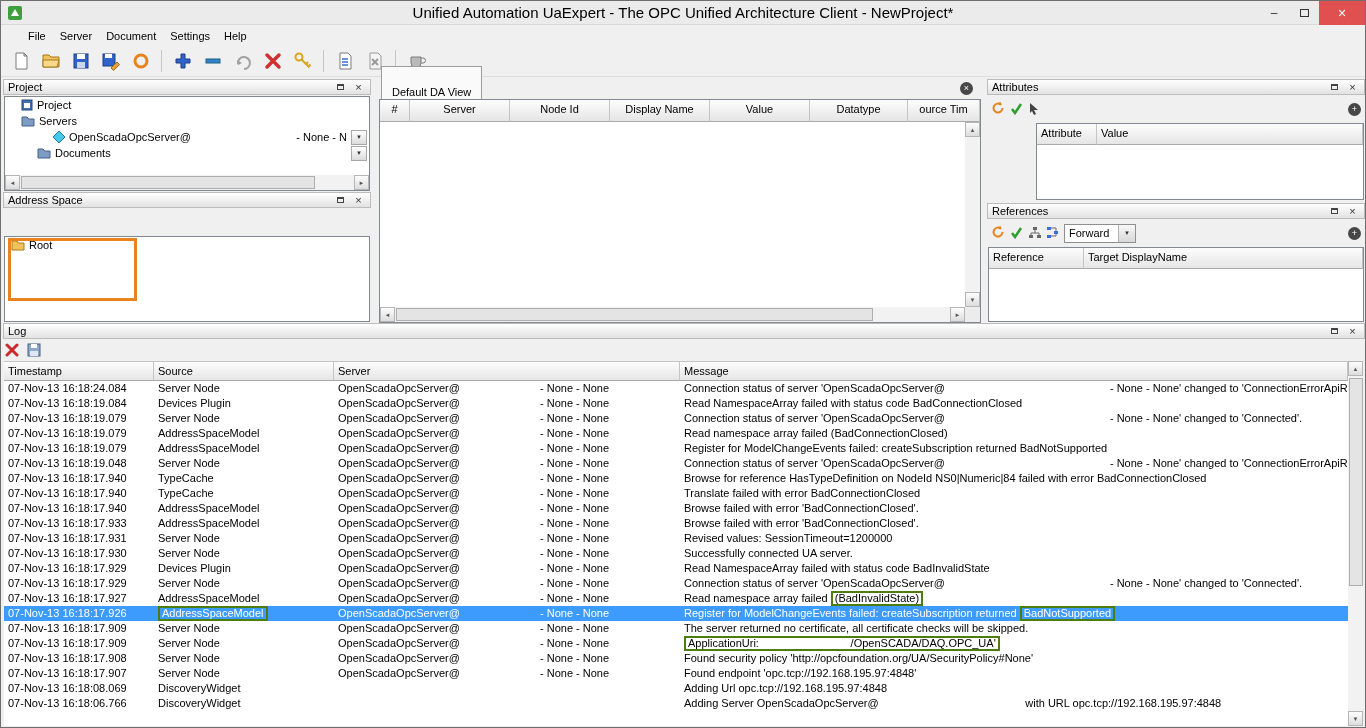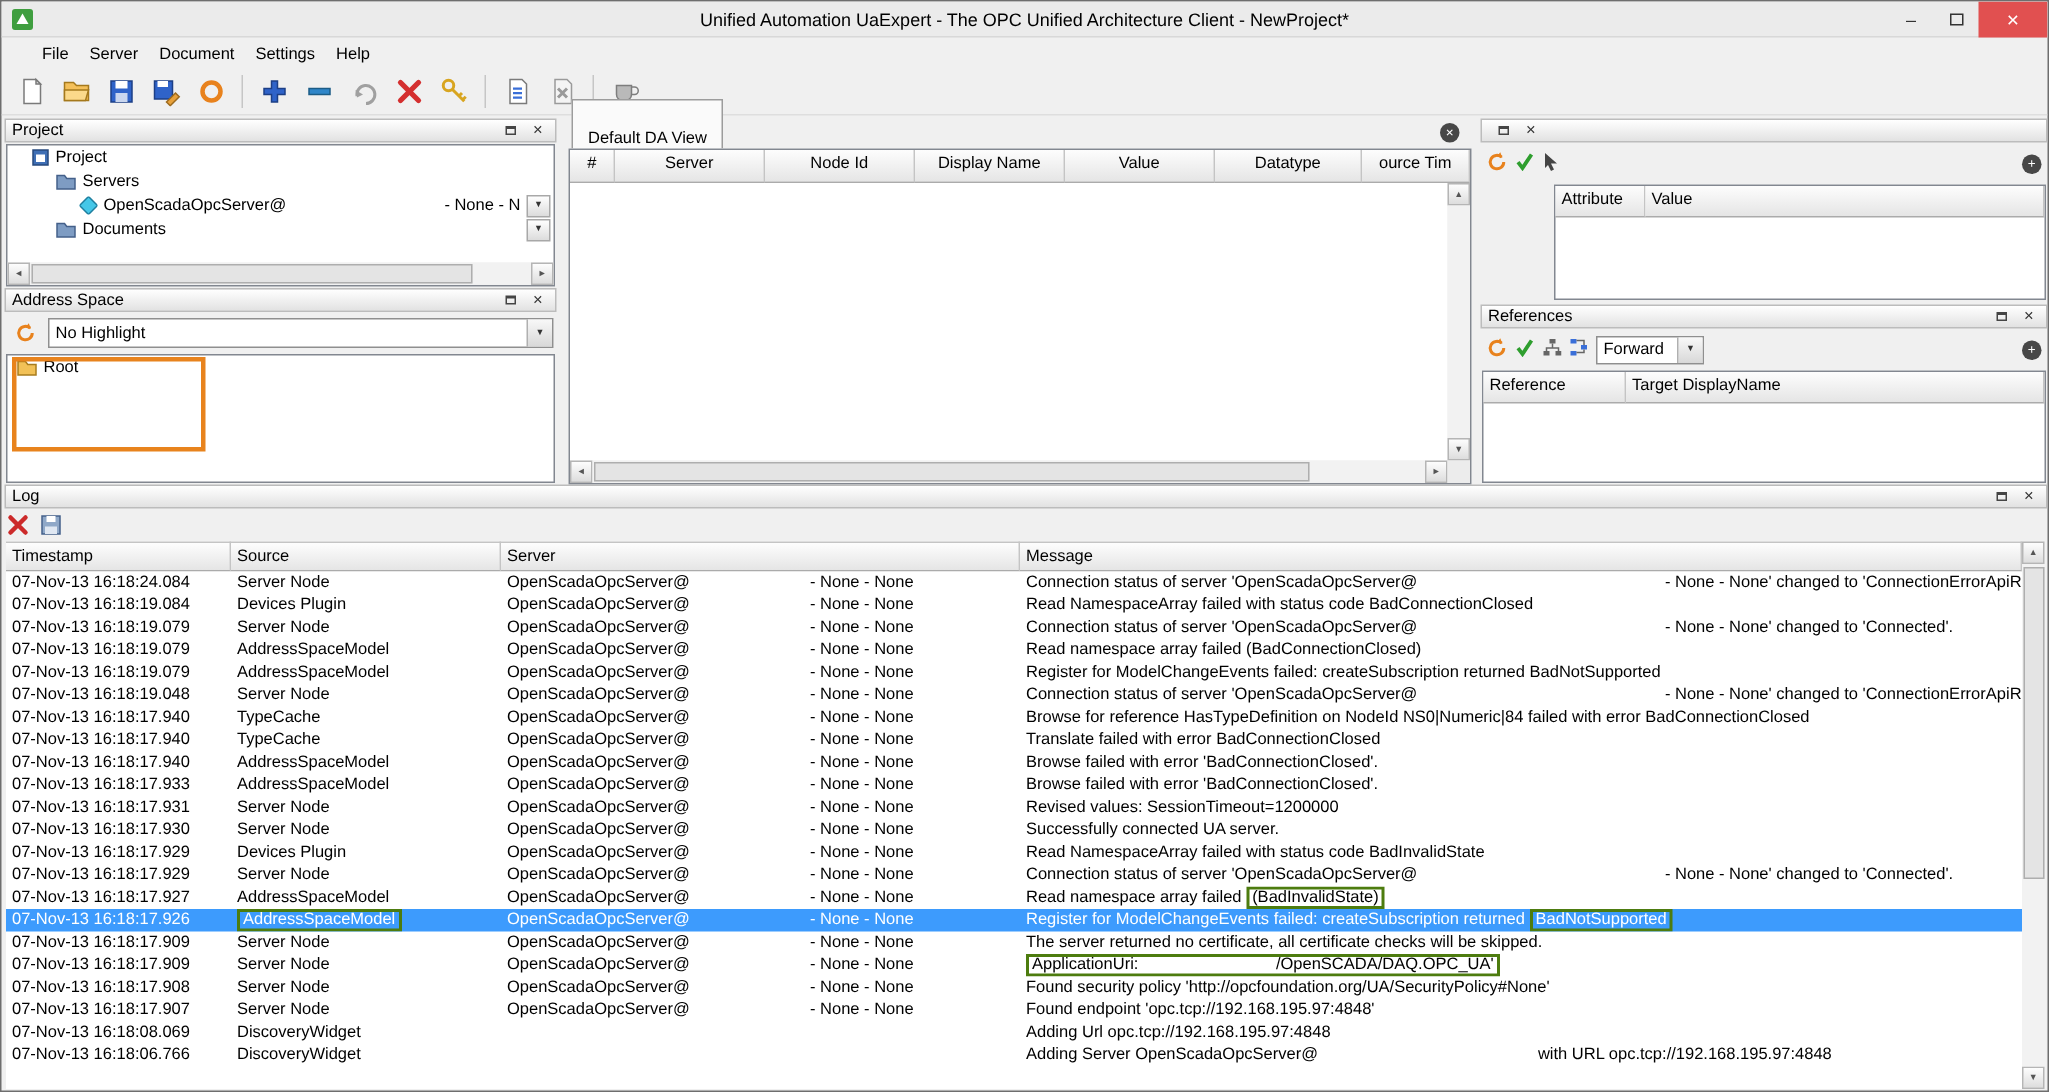--- a/index.html
+++ b/index.html
@@ -5,21 +5,21 @@
   * { box-sizing: border-box; }
   body { margin:0; background:#8a8a8a; font-family:"Liberation Sans", sans-serif; }
   #window { position:relative; width:1366px; height:728px; background:#f0f0f0;
             border:1px solid #6e6e6e; overflow:hidden; font-size:11px; color:#000; }
 
   
   .titlebar { position:absolute; top:0; left:0; right:0; height:24px; background:#ebebeb;
               border-bottom:1px solid #d8d8d8; }
   .app-icon { position:absolute; left:6px; top:4px; }
   .win-title { position:absolute; left:0; right:0; top:0; height:24px; line-height:24px;
-               text-align:center; font-size:12px; }
+               text-align:center; font-size:15px; }
   .win-btns { position:absolute; right:0; top:0; height:24px; display:flex; }
   .wbtn { width:30px; height:24px; display:flex; align-items:center; justify-content:center;
           color:#333; font-size:12px; }
   .maxglyph { width:9px; height:8px; border:1px solid #333; display:inline-block; }
   .wbtn.close { width:46px; background:#e15050; color:#fff; font-size:14px; }
 
   
   .menubar { position:absolute; top:25px; left:0; right:0; height:19px; display:flex;
              align-items:center; padding-left:20px; }
   .menu-item { padding:2px 7px; }
@@ -247,76 +247,64 @@
     <div class="white-frame" id="project-tree">
       <div class="titem" style="padding-left:16px">
         <span class="ticon">
             <svg width="12" height="12">
               <rect x="1" y="1" width="10" height="10" fill="#3f6fb5" stroke="#27497d"></rect>
               <rect x="3" y="4" width="6" height="5" fill="#fff"></rect>
             </svg>
           </span>
         <span>Project</span>
       </div>
+      <div class="titem" style="padding-left:16px">
+        <span class="ticon">
+            <svg width="14" height="12">
+              <path d="M1 2h5l1.5 2H13v7H1z" fill="#7e9cc3" stroke="#44608a"></path>
+            </svg>
+          </span>
+        <span>Servers</span>
+      </div>
+      <div class="titem" style="padding-left:48px">
+        <span class="ticon">
+            <svg width="12" height="12">
+              <polygon points="6,0 12,6 6,12 0,6" fill="#45c7e8" stroke="#1f7f9f"></polygon>
+            </svg>
+          </span>
+        <span>OpenScadaOpcServer@</span>
+        <span class="tail">- None - N</span>
+        <span class="combo-arrow">▼</span>
+      </div>
       <div class="titem" style="padding-left:32px">
         <span class="ticon">
             <svg width="14" height="12">
               <path d="M1 2h5l1.5 2H13v7H1z" fill="#7e9cc3" stroke="#44608a"></path>
             </svg>
           </span>
-        <span>Servers</span>
-      </div>
-      <div class="titem" style="padding-left:48px">
-        <span class="ticon">
-            <svg width="12" height="12">
-              <polygon points="6,0 12,6 6,12 0,6" fill="#45c7e8" stroke="#1f7f9f"></polygon>
-            </svg>
-          </span>
-        <span>OpenScadaOpcServer@</span>
-        <span class="tail">- None - N</span>
-        <span class="combo-arrow">▼</span>
-      </div>
-      <div class="titem" style="padding-left:32px">
-        <span class="ticon">
-            <svg width="14" height="12">
-              <path d="M1 2h5l1.5 2H13v7H1z" fill="#7e9cc3" stroke="#44608a"></path>
-            </svg>
-          </span>
         <span>Documents</span>
         <span class="combo-arrow" style="margin-left:auto">▼</span>
       </div>
       <div class="hscroll">
         <span class="sb-btn">◄</span>
         <span class="sb-track">
             <span class="sb-thumb" style="left:1px;top:1px;bottom:1px;width:88%"></span>
           </span>
         <span class="sb-btn">►</span>
       </div>
     </div>
   </div>
 
   <div class="dock" id="as-panel">
     <div class="dock-title">
       <span class="dt-label">Address Space</span>
       <span class="dock-btn">
           <span class="float-glyph"></span>
         </span>
       <span class="dock-btn">×</span>
-    </div>
-    <div class="as-toolbar">
-      <span class="small-btn">
-        <svg width="14" height="14">
-            <path d="M11.5 7a4.5 4.5 0 1 1-1.4-3.2" fill="none" stroke="#e8821d" stroke-width="2"></path>
-            <path d="M9.2 0.5l1.4 3.6-3.8-.6z" fill="#e8821d"></path>
-          </svg>
-        </span>
-      <span class="combo" style="flex:1">
-        <span class="cval">No Highlight</span>
-        <span class="carr">▼</span>
-      </span>
     </div>
     <div class="white-frame" id="as-frame">
       <div class="titem" style="padding-left:6px">
         <span class="ticon">
             <svg width="14" height="12">
               <path d="M1 2h5l1.5 2H13v7H1z" fill="#f2c157" stroke="#a87c1e"></path>
             </svg>
           </span>
         <span>Root</span>
       </div>
@@ -351,20 +339,21 @@
             <span class="sb-thumb" style="left:1px;top:1px;bottom:1px;width:86%"></span>
           </span>
         <span class="sb-btn">►</span>
       </div>
       <div class="sb-corner"></div>
     </div>
   </div>
 
   <div class="dock" id="att-panel">
     <div class="dock-title">
+      <span class="dt-label">Attributes</span>
       <span class="dock-btn">
           <span class="float-glyph"></span>
         </span>
       <span class="dock-btn">×</span>
     </div>
     <div class="side-toolbar">
       <span>
         <svg width="14" height="14">
             <path d="M11.5 7a4.5 4.5 0 1 1-1.4-3.2" fill="none" stroke="#e8821d" stroke-width="2"></path>
             <path d="M9.2 0.5l1.4 3.6-3.8-.6z" fill="#e8821d"></path>

